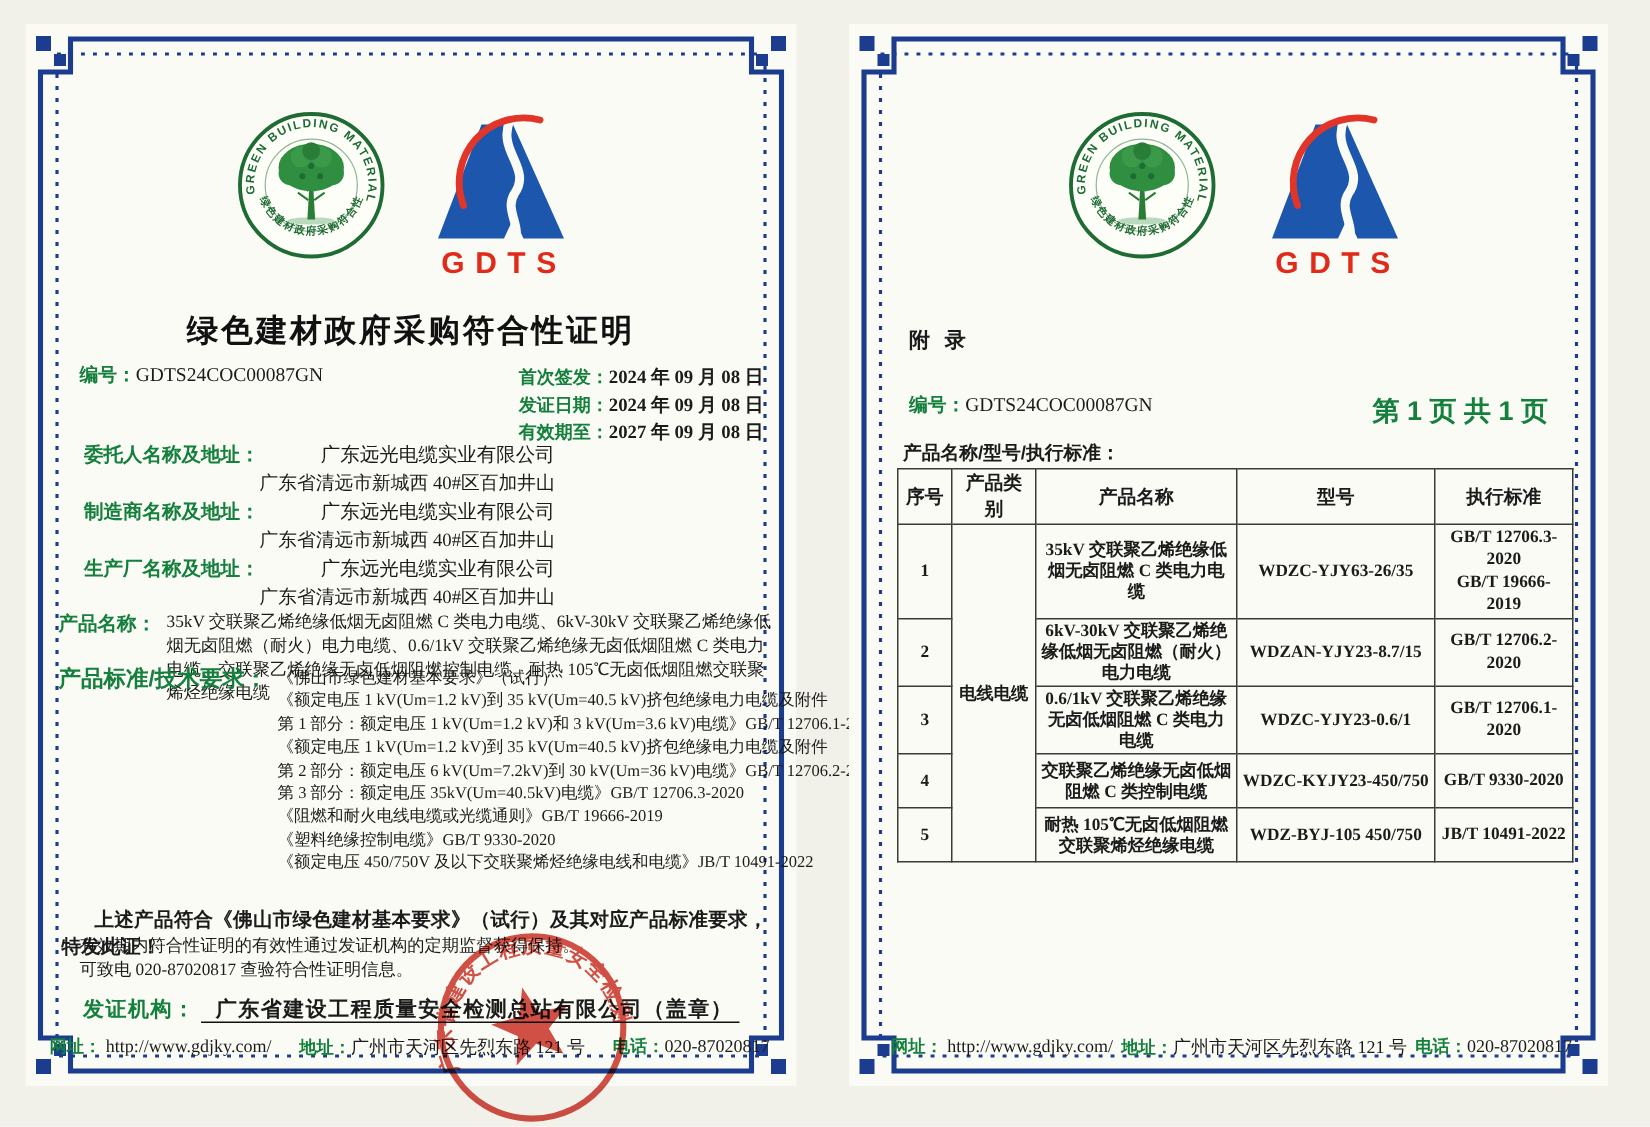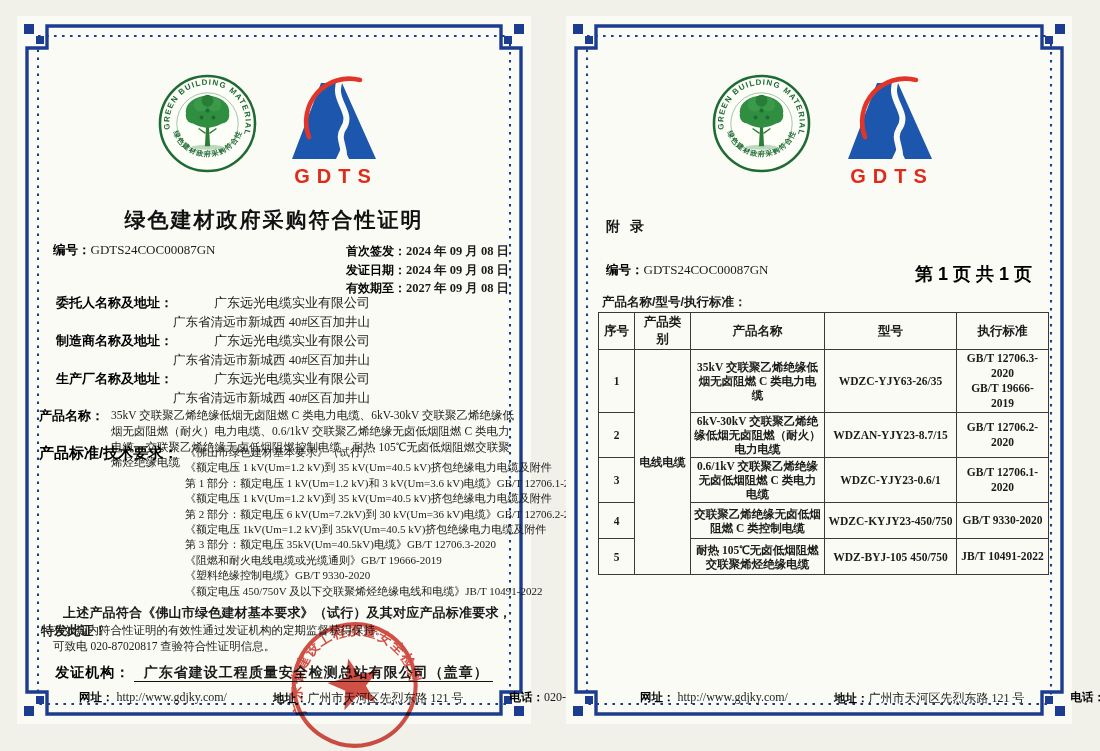--- a/index.html
+++ b/index.html
@@ -13,21 +13,21 @@
   .borders { position:absolute; inset:0; width:100%; height:100%; }
 
   .logo-row { position:absolute; }
   .gdts-word { font-family:"Liberation Sans", sans-serif; font-weight:bold;
                color:#e02a1a; font-size:20px; letter-spacing:7px; text-align:center; margin-top:2px; }
 
   .title { position:absolute; left:0; right:0; text-align:center;
            font-family:"Liberation Sans", sans-serif; font-weight:bold;
            font-size:21px; letter-spacing:2px; color:#111; }
 
-  .lbl { font-family:"Liberation Sans", sans-serif; font-weight:bold; color:#000000; }
+  .lbl { font-family:"Liberation Sans", sans-serif; font-weight:bold; color:#15803d; }
   .val { font-family:"Liberation Serif", serif; }
 
   .cert-row { position:absolute; left:36px; right:22px; display:flex;
               justify-content:space-between; align-items:flex-start; }
   .cert-no { font-size:13px; }
   .cert-no .lbl { font-size:12.5px; }
   .dates { text-align:left; }
   .date-line { font-size:12.5px; font-weight:bold; line-height:18.5px; }
   .date-line .lbl { font-size:12px; }
 
@@ -49,21 +49,21 @@
           font-weight:bold; font-size:13px; text-indent:22px; letter-spacing:.2px; }
   .note { position:absolute; left:36px; right:20px; font-size:11.5px; }
 
   .issuer-line { position:absolute; left:0; right:0; text-align:center; font-size:14px; }
   .issuer-line .lbl { font-size:14px; letter-spacing:1px; }
   .issuer-name { font-family:"Liberation Sans", sans-serif; font-weight:bold;
                  border-bottom:1.6px solid #111; padding:0 4px 1px 10px; letter-spacing:1px; }
 
   .footer { position:absolute; display:flex; justify-content:space-between;
             font-size:12px; white-space:nowrap; }
-  .footer .lbl { font-size:11.5px;margin-left:46px; }
+  .footer .lbl { font-size:11.5px; }
 
   .appendix { position:absolute; font-family:"Liberation Sans", sans-serif;
               font-weight:bold; font-size:14px; letter-spacing:3px; }
   .page-info { font-size:18px; }
   .tbl-caption { position:absolute; font-family:"Liberation Sans", sans-serif;
                  font-weight:bold; font-size:12.5px; }
 
   table.products { position:absolute; border-collapse:collapse; table-layout:fixed; }
   table.products th, table.products td {
       border:1.2px solid #3a3a3a; text-align:center; vertical-align:middle; padding:1px 3px; }
@@ -176,21 +176,20 @@
   </div>
 
   <div class="std-block" style="top:429px;">
     <span class="lbl">产品标准/技术要求：</span>
     <div class="std-lines val">
       <div>《佛山市绿色建材基本要求》（试行）</div>
       <div>《额定电压 1 kV(Um=1.2 kV)到 35 kV(Um=40.5 kV)挤包绝缘电力电缆及附件</div>
       <div>第 1 部分：额定电压 1 kV(Um=1.2 kV)和 3 kV(Um=3.6 kV)电缆》GB/T 12706.1-2020</div>
       <div>《额定电压 1 kV(Um=1.2 kV)到 35 kV(Um=40.5 kV)挤包绝缘电力电缆及附件</div>
       <div>第 2 部分：额定电压 6 kV(Um=7.2kV)到 30 kV(Um=36 kV)电缆》GB/T 12706.2-2020</div>
-      <div>《额定电压 1kV(Um=1.2 kV)到 35kV(Um=40.5 kV)挤包绝缘电力电缆及附件</div>
       <div>第 3 部分：额定电压 35kV(Um=40.5kV)电缆》GB/T 12706.3-2020</div>
       <div>《阻燃和耐火电线电缆或光缆通则》GB/T 19666-2019</div>
       <div>《塑料绝缘控制电缆》GB/T 9330-2020</div>
       <div>《额定电压 450/750V 及以下交联聚烯烃绝缘电线和电缆》JB/T 10491-2022</div>
     </div>
   </div>
 
   <div class="decl" style="top:588px;">上述产品符合《佛山市绿色建材基本要求》（试行）及其对应产品标准要求，特发此证！</div>
   <div class="note val" style="top:607px;">有效期内符合性证明的有效性通过发证机构的定期监督获得保持。</div>
   <div class="note val" style="top:623px;">可致电 020-87020817 查验符合性证明信息。</div>

